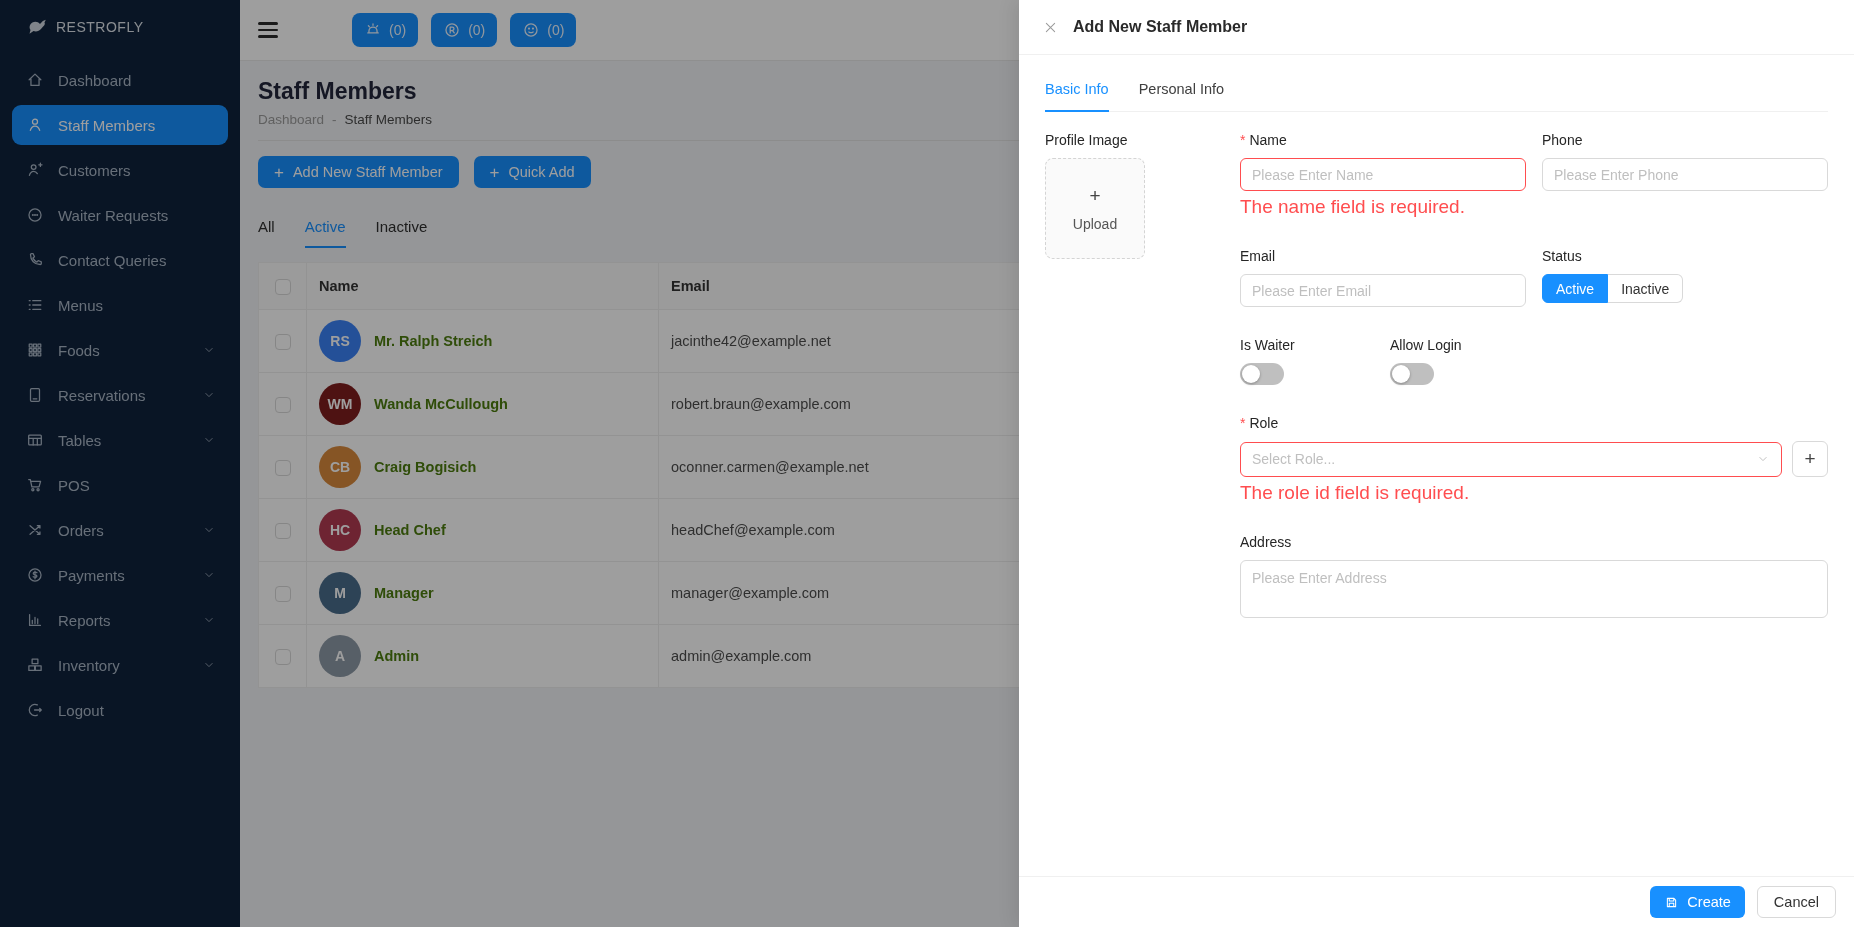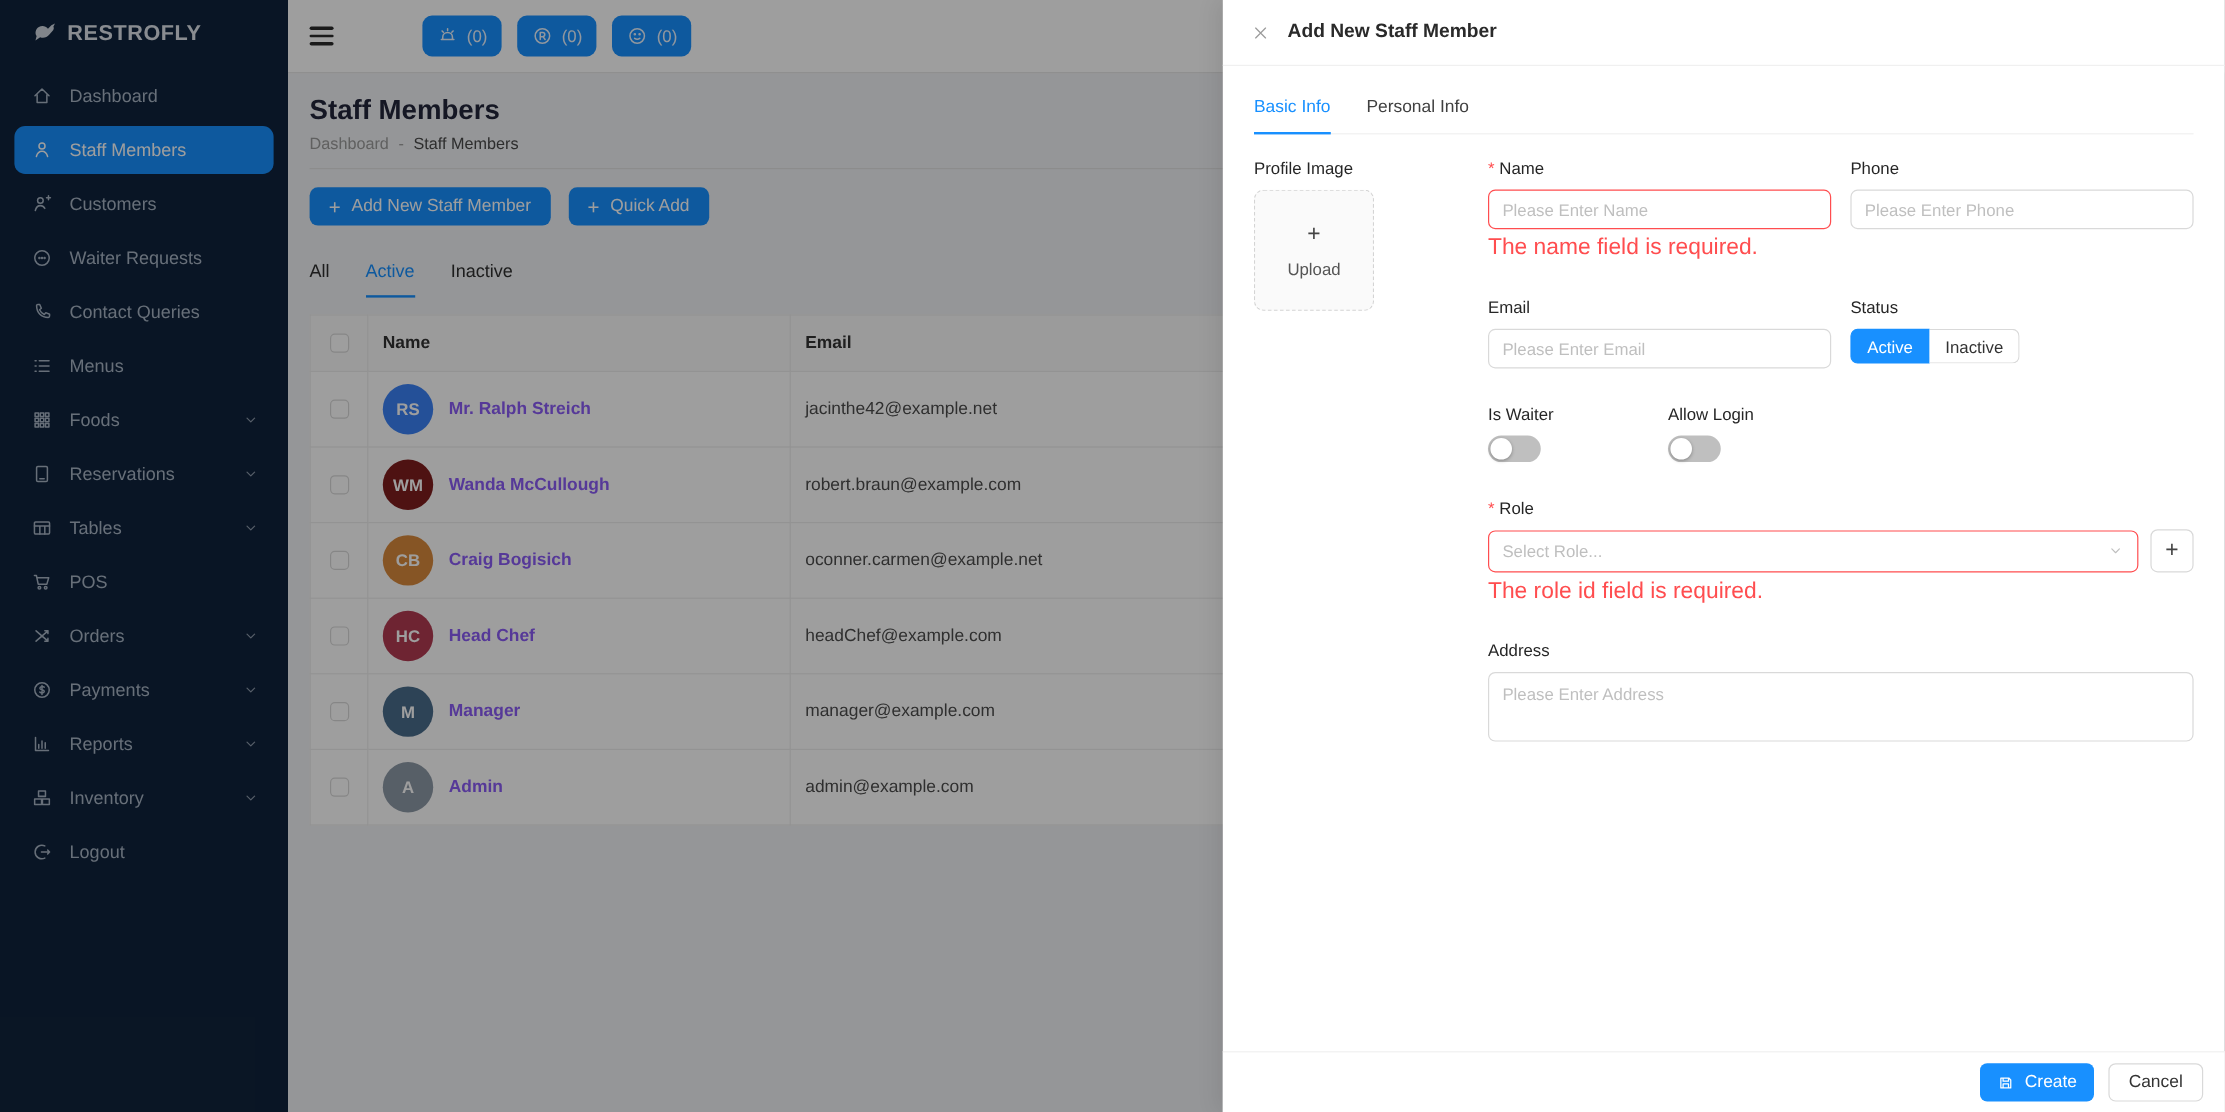--- a/index.html
+++ b/index.html
@@ -8,21 +8,21 @@
   }
   *{box-sizing:border-box; margin:0; padding:0;}
   html,body{width:1854px; height:927px; overflow:hidden;}
   body{font-family:"Liberation Sans","DejaVu Sans",sans-serif; background:var(--pagebg); position:relative; font-size:14px; color:#333;}
   svg{display:block;}
 
   
   .sidebar{position:absolute; left:0; top:0; width:240px; height:100%; background:var(--sidebar-bg); z-index:1;}
   .logo{display:flex; align-items:center; gap:8px; padding:16px 18px 10px 26px; color:#dde3ea;}
   .logo .logo-icon{color:#cfd6df;}
-  .logo .logo-text{font-size:18px; font-weight:bold; letter-spacing:.5px;}
+  .logo .logo-text{font-size:14px; font-weight:normal; letter-spacing:.5px;}
   .nav{padding:12px 0 0 0;}
   .side-item{display:flex; align-items:center; gap:14px; height:40px; margin:0 12px 5px 12px; padding:0 12px 0 14px; border-radius:9px; color:#a7b4c4; font-size:15px; cursor:pointer;}
   .side-item .sicon{width:18px; height:18px; flex:none;}
   .side-item .slabel{flex:1; white-space:nowrap;}
   .side-item .chev{width:14px; height:14px; color:#8d9aab;}
   .side-item.active{background:var(--primary); color:#fff;}
 
   
   .main{position:absolute; left:240px; top:0; right:0; height:100%;}
   .topbar{height:61px; background:#fff; border-bottom:1px solid #e7e7e7; display:flex; align-items:center; padding:0 18px; gap:18px;}
@@ -47,21 +47,21 @@
 
   table.staff{border-collapse:collapse; width:100%; margin-top:14px; background:#fff;}
   table.staff th, table.staff td{border:1px solid #ededed; text-align:left;}
   table.staff th{background:#fafafa; font-weight:600; font-size:14.5px; color:#333; height:47px; padding:0 12px;}
   table.staff td{height:63px; padding:0 12px; font-size:14.5px; color:#4d4d4d;}
   .col-check{width:48px; text-align:center !important;}
   .col-name{width:352px;}
   .checkbox{display:inline-block; width:16px; height:16px; border:1px solid var(--border); border-radius:4px; background:#fff; vertical-align:middle; cursor:pointer;}
   .namecell{display:flex; align-items:center; gap:13px;}
   .avatar{width:42px; height:42px; border-radius:50%; flex:none; display:flex; align-items:center; justify-content:center; color:#fff; font-size:14px; font-weight:bold;}
-  .staff-name{font-weight:bold; color:#8b5cf6;}
+  .staff-name{font-weight:bold; color:#4d7c0f;}
 
   
   .overlay{position:absolute; inset:0; background:var(--overlay); z-index:50;}
   .drawer{position:absolute; top:0; left:1019px; width:835px; height:100%; background:#fff; z-index:100; box-shadow:-6px 0 16px rgba(0,0,0,.08);}
   .drawer-header{height:55px; display:flex; align-items:center; gap:15px; padding:0 24px; border-bottom:1px solid var(--soft);}
   .close-x{width:15px; height:15px; color:#9b9b9b; cursor:pointer;}
   .drawer-title{font-size:16px; font-weight:bold; color:#2a2a2a;}
   .drawer-body{padding:0 26px;}
   .dtabs{display:flex; gap:30px; margin-top:26px; border-bottom:1px solid var(--soft); font-size:14.5px;}
   .dtab{padding-bottom:13px; margin-bottom:-1px; border-bottom:2px solid transparent; color:#404040; cursor:pointer;}

